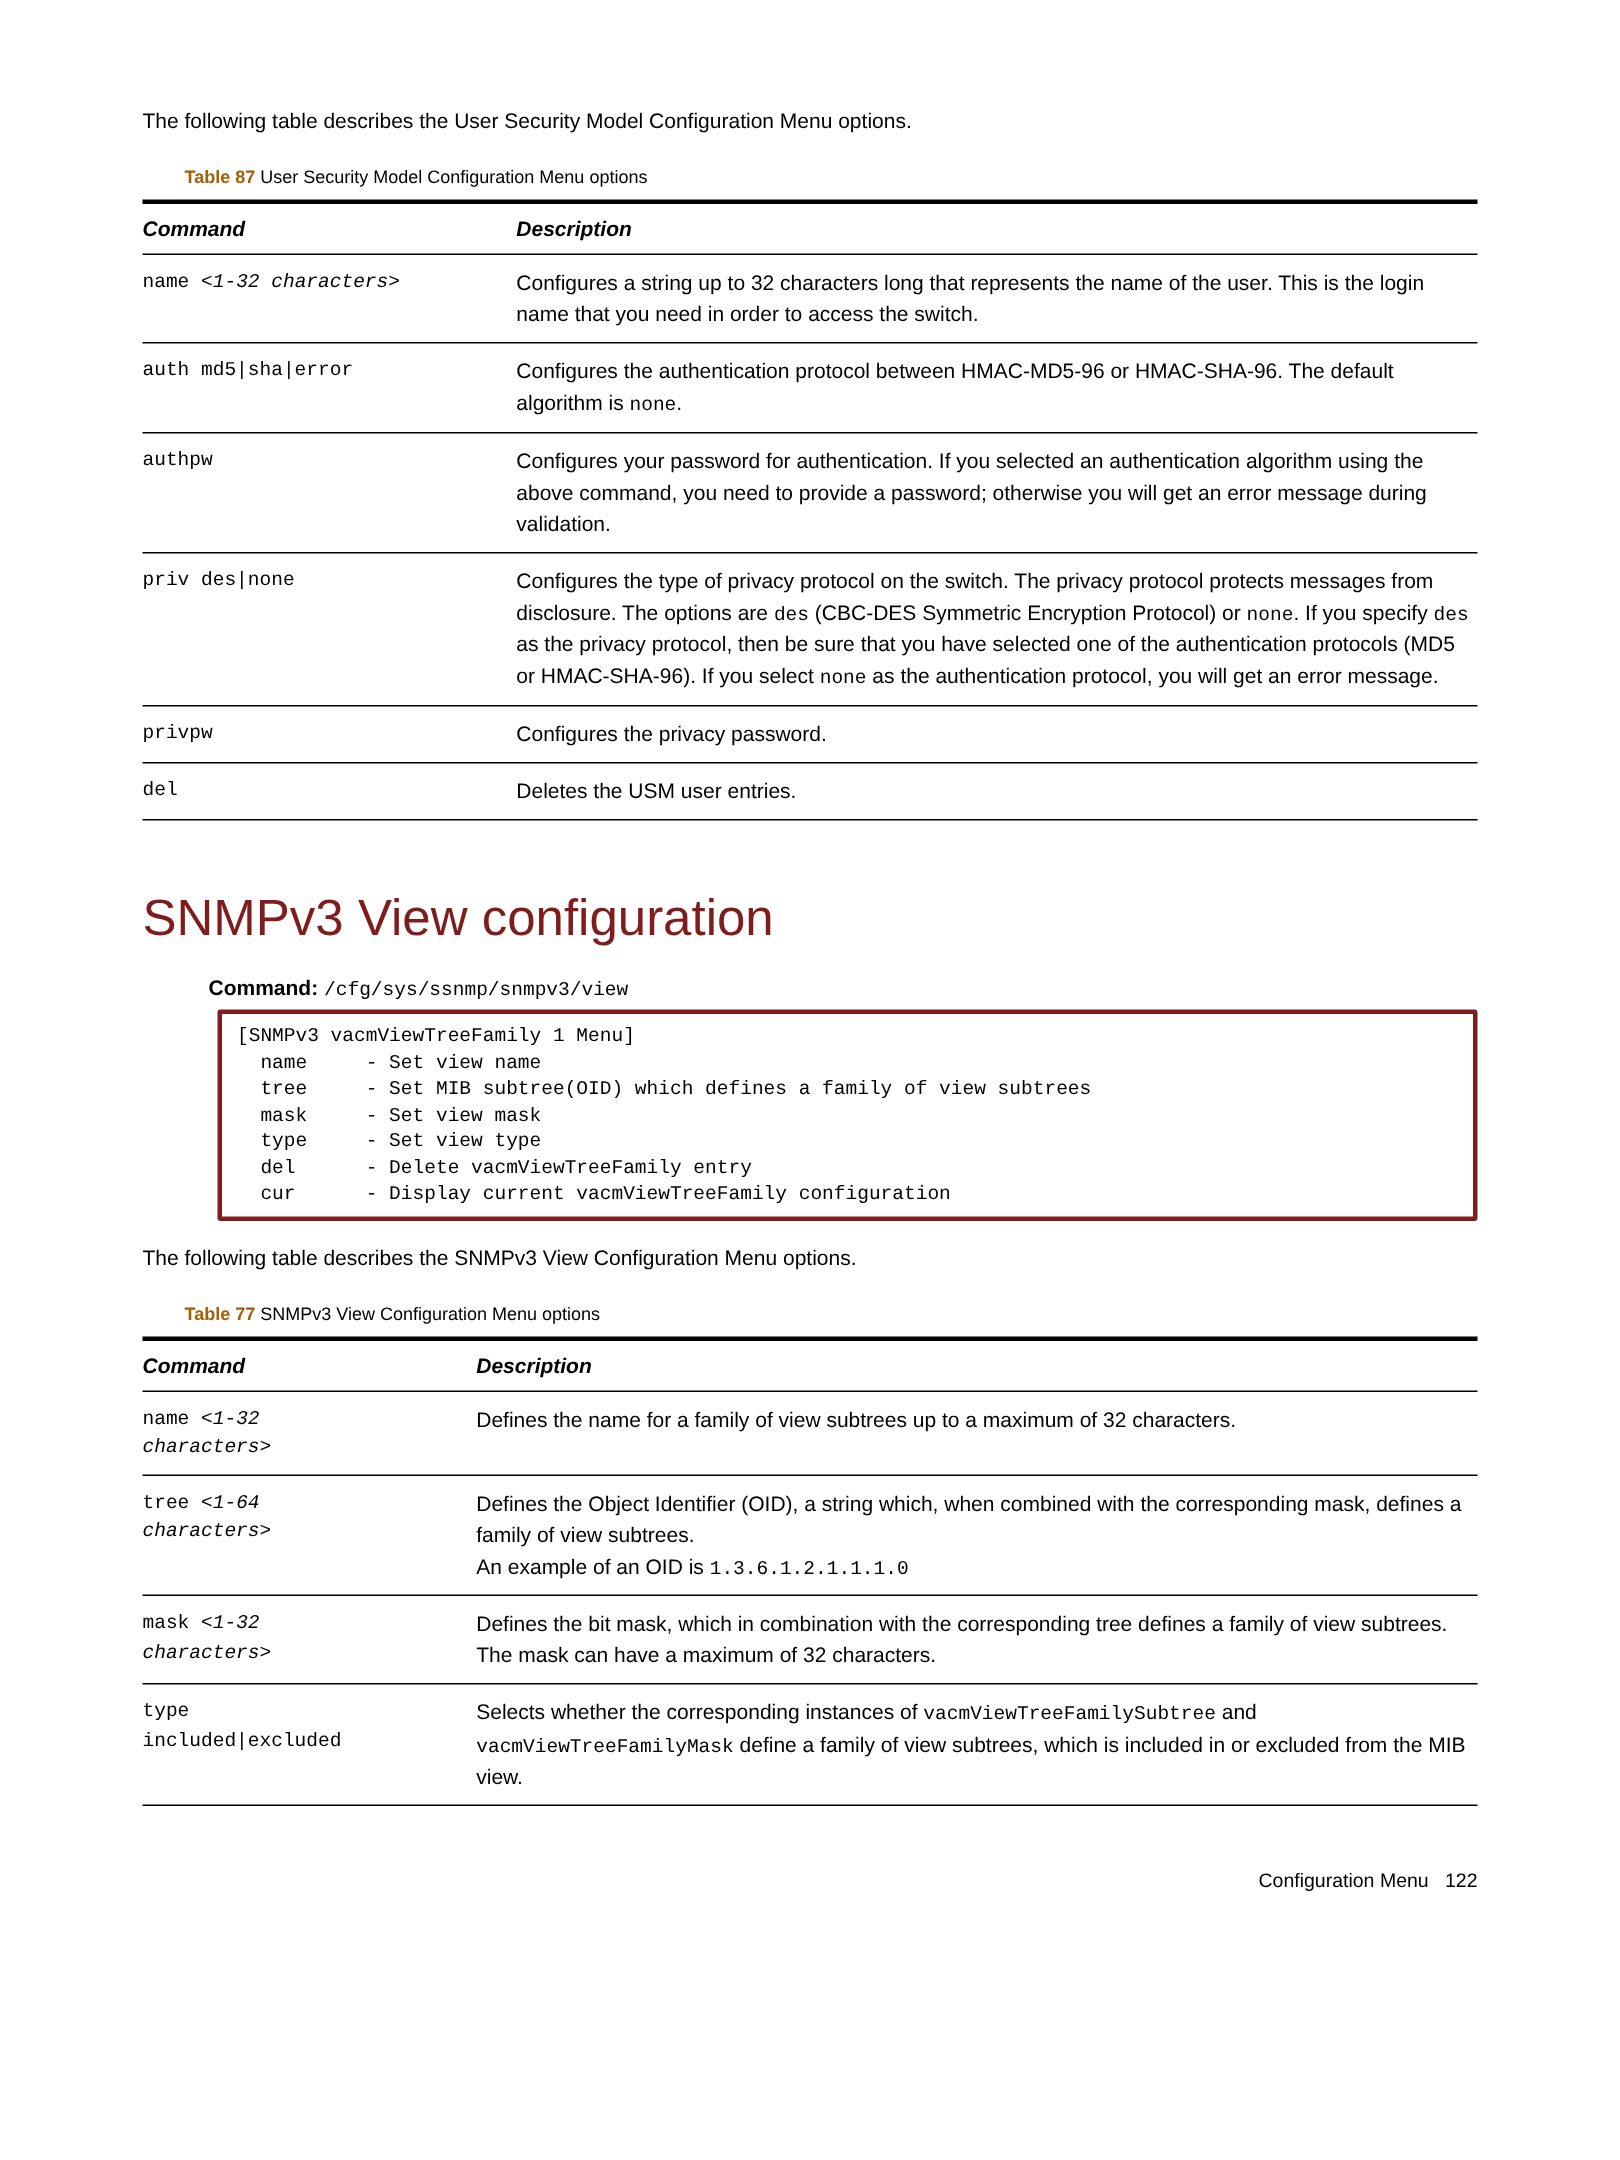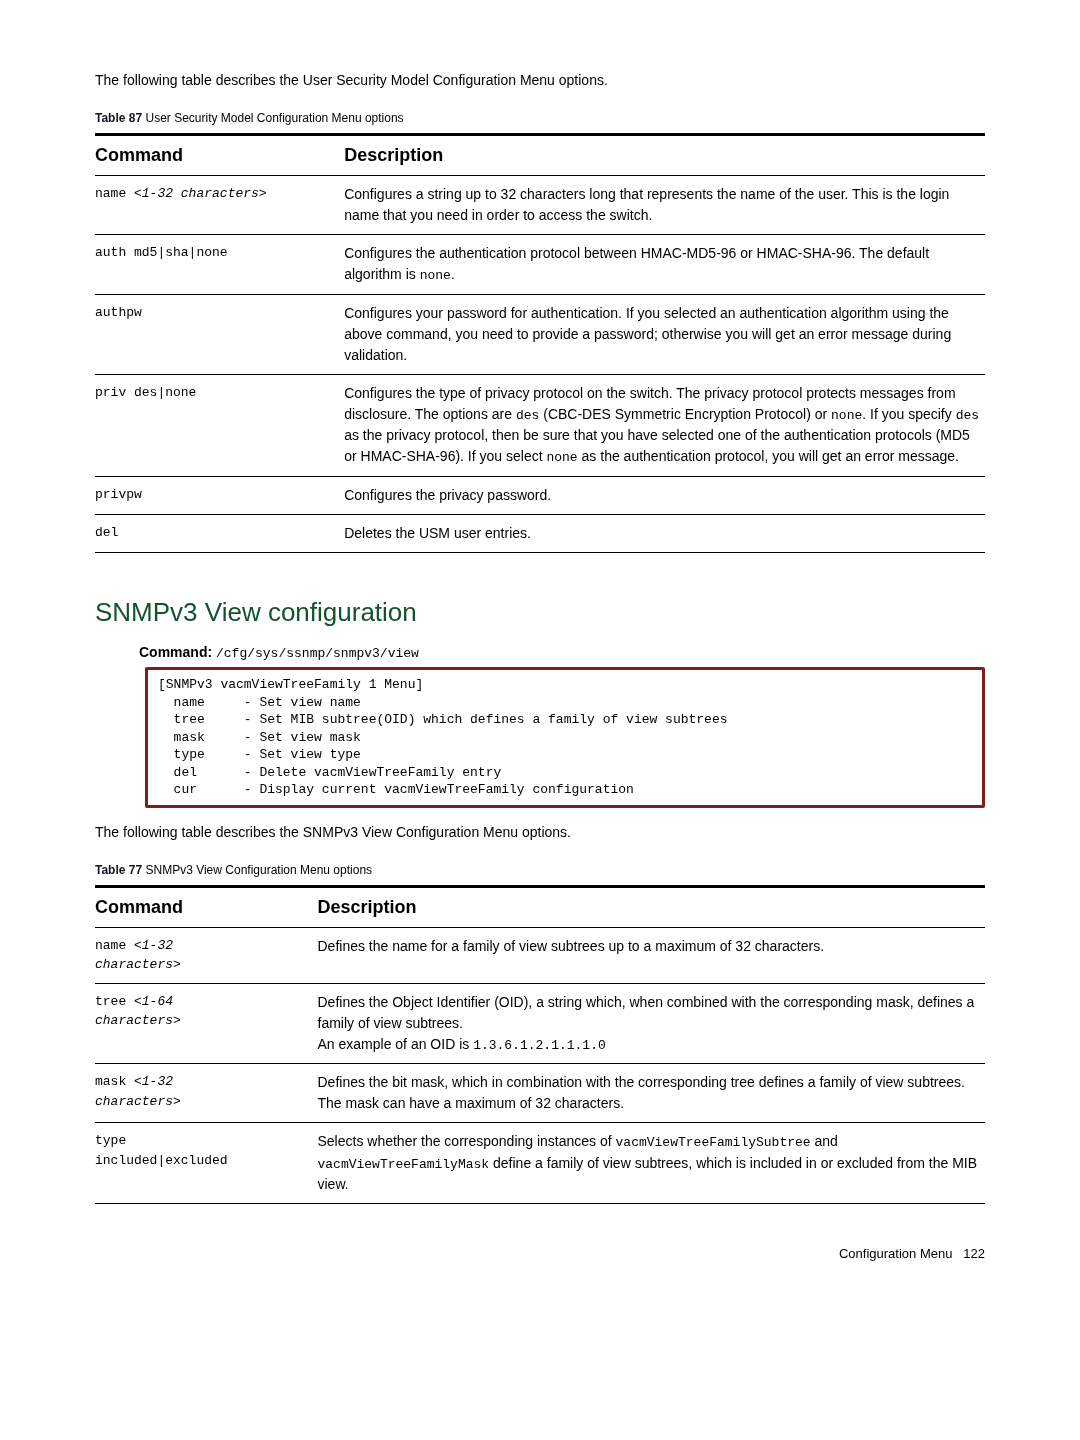--- a/index.html
+++ b/index.html
@@ -18,37 +18,39 @@
     }
     .intro-text {
       font-size: 14px;
       margin-bottom: 18px;
     }
     .table-caption {
       font-size: 12px;
       margin-bottom: 6px;
     }
     .table-caption .table-num {
-      color: #0f172a;
+      color: #a16207;
       font-weight: bold;
+      margin-left: 28px;
     }
     table {
       width: 100%;
       border-collapse: collapse;
       margin-bottom: 40px;
     }
     table thead tr {
       border-top: 3px solid #000;
       border-bottom: 1px solid #000;
     }
     table th {
       text-align: left;
       font-weight: bold;
-      font-size: 18px;
+      font-size: 14px;
       padding: 6px 0;
+      font-style: italic;
     }
     table th.col-command {
       width: 28%;
     }
     table tbody tr {
       border-bottom: 1px solid #000;
     }
     table td {
       padding: 8px 4px 8px 0;
       vertical-align: top;
@@ -59,22 +61,22 @@
       font-size: 13px;
     }
     .mono-inline {
       font-family: "Courier New", Courier, monospace;
       font-size: 13px;
     }
     .italic .param {
       font-style: italic;
     }
     h2.section-title {
-      color: #14532d;
-      font-size: 26px;
+      color: #7f1d1d;
+      font-size: 34px;
       font-weight: normal;
       margin-bottom: 10px;
     }
     .command-line {
       font-size: 14px;
       margin-left: 44px;
       margin-bottom: 4px;
     }
     .command-line .cmd-label {
       font-weight: bold;
@@ -116,21 +118,21 @@
       <th class="col-command">Command</th>
       <th>Description</th>
     </tr>
   </thead>
   <tbody id="table87-body">
       <tr>
         <td class="mono italic">name <span class="param">&lt;1-32 characters&gt;</span></td>
         <td>Configures a string up to 32 characters long that represents the name of the user. This is the login name that you need in order to access the switch.</td>
       </tr>
       <tr>
-        <td class="mono italic">auth md5|sha|none</td>
+        <td class="mono italic">auth md5|sha|error</td>
         <td>Configures the authentication protocol between HMAC-MD5-96 or HMAC-SHA-96. The default algorithm is <span class="mono-inline">none</span>.</td>
       </tr>
       <tr>
         <td class="mono italic">authpw</td>
         <td>Configures your password for authentication. If you selected an authentication algorithm using the above command, you need to provide a password; otherwise you will get an error message during validation.</td>
       </tr>
       <tr>
         <td class="mono italic">priv des|none</td>
         <td>Configures the type of privacy protocol on the switch. The privacy protocol protects messages from disclosure. The options are <span class="mono-inline">des</span> (CBC-DES Symmetric Encryption Protocol) or <span class="mono-inline">none</span>. If you specify <span class="mono-inline">des</span> as the privacy protocol, then be sure that you have selected one of the authentication protocols (MD5 or HMAC-SHA-96). If you select <span class="mono-inline">none</span> as the authentication protocol, you will get an error message.</td>
       </tr>

